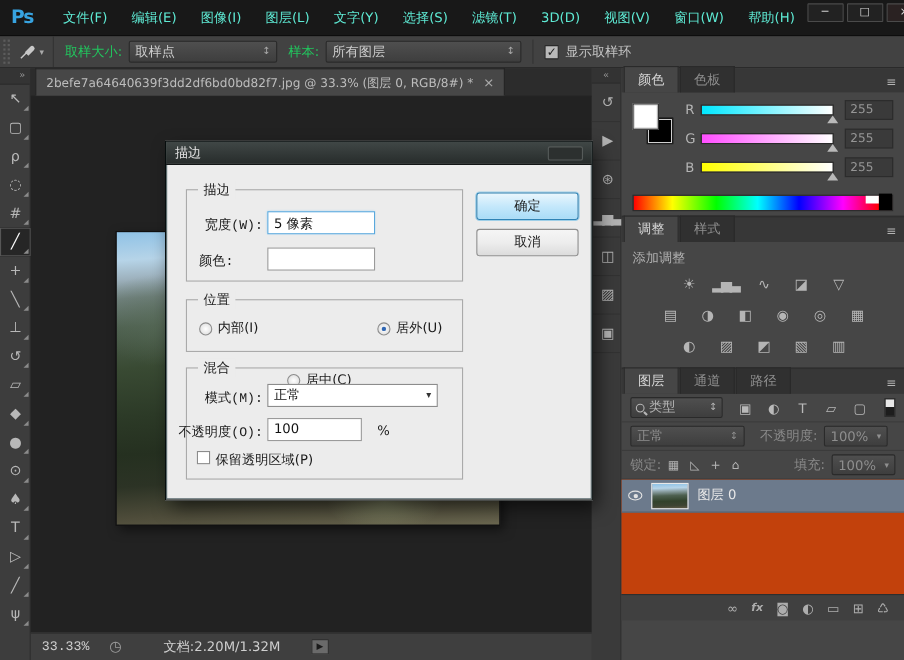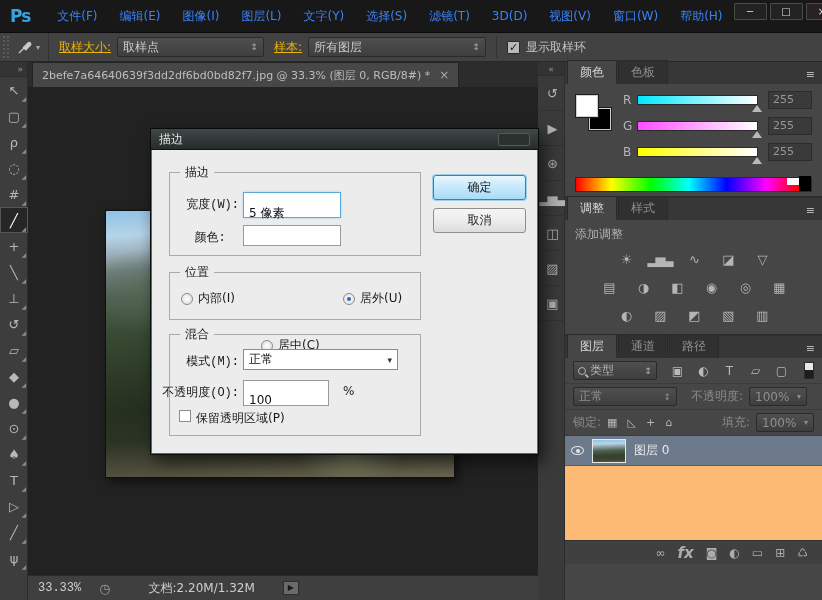--- a/index.html
+++ b/index.html
@@ -4,32 +4,32 @@
 <style>
   * { box-sizing: border-box; margin: 0; padding: 0; }
   html,body { width:822px; height:600px; overflow:hidden; }
   body { font-family:"DejaVu Sans","Liberation Sans",sans-serif; font-size:12px; color:#c8c8c8; background:#535353; position:relative; }
   #app { position:absolute; inset:0; width:822px; height:600px; background:#3d3d3d; }
 
   
   .titlebar { position:absolute; top:0; left:0; width:822px; height:33px; background:#181818; display:flex; align-items:center; border-bottom:1px solid #0c0c0c; }
   .ps-logo { color:#37a3e0; font-weight:bold; font-size:17px; padding:0 16px 0 10px; letter-spacing:-1px; }
   .menubar { display:flex; align-items:center; }
-  .menu-item { padding:0 11px; color:#3b82f6; font-size:12px; cursor:default; white-space:nowrap;text-align:center; }
+  .menu-item { padding:0 11px; color:#5eead4; font-size:12px; cursor:default; white-space:nowrap;text-align:center; }
   .win-controls { margin-left:auto; display:flex; align-self:flex-start; padding:3px 8px 0 0; gap:3px; }
   .win-btn { width:33px; height:17px; background:#222; border:1px solid #4a4a4a; color:#ddd; font-size:10px; text-align:center; line-height:15px; border-radius:1px; }
   .win-btn.close { background:#2a2222; }
 
   
   .optionsbar { position:absolute; top:33px; left:0; width:822px; height:29px; background:#424242; border-bottom:1px solid #282828; display:flex; align-items:center; }
   .grip { width:6px; height:22px; margin:0 6px 0 3px; border-left:2px dotted #5c5c5c; border-right:2px dotted #5c5c5c; }
   .tool-preview { display:flex; align-items:center; gap:3px; padding:0 8px 0 2px; border-right:1px solid #333; height:100%; }
   .dd { height:20px; background:linear-gradient(#4f4f4f,#3e3e3e); border:1px solid #2a2a2a; border-radius:2px; display:flex; align-items:center; padding:0 5px; gap:6px; color:#ccc; }
   .dd .arrows { color:#aaa; font-size:9px; }
-  .opt-label { color:#eab308; margin:0 6px 0 10px;text-decoration:underline; }
+  .opt-label { color:#22c55e; margin:0 6px 0 10px; }
   .sep { width:1px; height:22px; background:#333; margin:0 10px; }
   .checkbox-opt { width:13px; height:13px; background:#b9b9b9; border:1px solid #2a2a2a; color:#222; font-size:11px; line-height:12px; text-align:center; border-radius:1px; }
   .check-label { margin-left:6px; color:#c4c4c4; }
 
   
   .toolcol { position:absolute; top:62px; left:0; width:28px; height:538px; background:#3d3d3d; border-right:1px solid #2c2c2c; }
   .toolcol-top { height:15px; background:#343434; color:#9a9a9a; font-size:9px; text-align:right; padding-right:4px; line-height:15px; border-bottom:1px solid #2c2c2c; }
   .tool { width:28px; height:26px; display:flex; align-items:center; justify-content:center; color:#b8b8b8; font-size:13px; position:relative; }
   .tool.selected { background:#262626; box-shadow:inset 0 0 0 1px #565656; color:#fff; }
   .tool .sub { position:absolute; right:2px; bottom:1px; font-size:6px; color:#8a8a8a; }
@@ -100,41 +100,41 @@
   .lp-filter-dd { width:84px; height:19px; background:linear-gradient(#4f4f4f,#3e3e3e); border:1px solid #2a2a2a; border-radius:2px; display:flex; align-items:center; gap:4px; padding:0 4px; color:#b5b5b5; }
   .magnifier { width:8px; height:8px; border:1.5px solid #b5b5b5; border-radius:50%; position:relative; flex:none; }
   .magnifier::after { content:""; position:absolute; width:4px; height:1.5px; background:#b5b5b5; transform:rotate(45deg); left:6px; top:7px; }
   .lp-filter-ico { color:#b9b9b9; font-size:12px; width:17px; text-align:center; }
   .lp-toggle { margin-left:auto; width:10px; height:17px; background:linear-gradient(#e8e8e8 45%,#1d1d1d 45%); border:1px solid #2a2a2a; }
   .dim { color:#8a8a8a; }
   .lp-dd { height:19px; background:linear-gradient(#4f4f4f,#3e3e3e); border:1px solid #2a2a2a; border-radius:2px; display:flex; align-items:center; padding:0 5px; gap:6px; color:#8f8f8f; }
   .lp-dd .arrows { font-size:9px; }
   .lp-dd.small { width:58px; justify-content:space-between; }
   .lock-ico { color:#b5b5b5; font-size:11px; }
-  .layer-list { height:104px; background:#fdba74; overflow:hidden; }
+  .layer-list { height:104px; background:#c2410c; overflow:hidden; }
   .layer-row { height:30px; display:flex; align-items:center; gap:8px; border-bottom:1px solid #333; padding:0 6px; }
   .layer-row.selected { background:#6c7a8c; border-bottom:1px solid #55616f; }
   .eye { width:13px; height:9px; border:1px solid #e2e2e2; border-radius:50%; position:relative; flex:none; }
   .eye::after { content:""; position:absolute; left:3.5px; top:1.5px; width:4px; height:4px; background:#e2e2e2; border-radius:50%; }
   .layer-thumb { width:34px; height:24px; border:1px solid #e8e8e8; flex:none;
     background:linear-gradient(178deg,#8fc2e6 0%,#b6d4e8 18%,#8fa3a8 30%,#4e6050 48%,#32422c 70%,#3d4433 88%,#5e5a45 100%); }
   .layer-name { color:#e8e8e8; }
   .lp-bottom { height:24px; background:#404040; border-top:1px solid #2e2e2e; display:flex; align-items:center; justify-content:flex-end; gap:12px; padding-right:14px; }
   .lpb-ico { color:#adadad; font-size:12px; }
-  .lpb-ico.fx { font-style:italic; font-weight:bold; font-size:15px; }
+  .lpb-ico.fx { font-style:italic; font-weight:bold; font-size:10px; }
 
   
   .dialog { position:absolute; left:150px; top:128px; width:389px; height:327px; background:#ececec; border:1px solid #060d0d; box-shadow:0 0 0 1px #5a6a6d inset, 5px 7px 16px rgba(0,0,0,.6); z-index:10; }
   .dlg-title { height:21px; background:linear-gradient(#404746,#272c2b); color:#e4e4e4; display:flex; align-items:center; padding:0 8px; font-size:12px; border-bottom:1px solid #121515; }
   .dlg-close { margin-left:auto; width:32px; height:13px; background:#2c302f; border:1px solid #565b5a; border-radius:2px; }
   .dlg-body { position:relative; height:304px; color:#1a1a1a; }
   .fs { position:absolute; border:1px solid #aaa; }
   .fs-legend { position:absolute; top:-9px; left:10px; background:#ececec; padding:0 5px; color:#1a1a1a; }
   .fld-label { position:absolute; color:#1a1a1a; white-space:nowrap;font-family:Liberation Mono, monospace; }
-  .txt { position:absolute; background:#fff; border:1px solid #9a9a9a; height:21px; padding:12px 5px; color:#111; font-size:12px; }
+  .txt { position:absolute; background:#fff; border:1px solid #9a9a9a; height:21px; padding:2px 5px; color:#111; font-size:12px; }
   .txt.focus { border:1px solid #5aa8dc; box-shadow:0 0 2px #9cd1f2; }
   .swatch-white { position:absolute; background:#fff; border:1px solid #9a9a9a; height:21px; }
   .radio-item { position:absolute; display:flex; align-items:center; gap:5px; }
   .radio { width:12px; height:12px; border-radius:50%; border:1px solid #8c8c8c; background:radial-gradient(#ffffff,#d8d8d8); position:relative; flex:none; }
   .radio.checked::after { content:""; position:absolute; left:3px; top:3px; width:4px; height:4px; border-radius:50%; background:#2f66b3; }
   .combo { position:absolute; background:#fff; border:1px solid #8c8c8c; height:21px; display:flex; align-items:center; padding:0 5px; color:#111; }
   .combo .c-arrow { margin-left:auto; font-size:9px; color:#333; }
   .chk { width:12px; height:12px; background:#fff; border:1px solid #8c8c8c; flex:none; }
   .chk-item { position:absolute; display:flex; gap:5px; }
   .btn { position:absolute; width:93px; height:25px; text-align:center; line-height:23px; color:#1a1a1a; border-radius:3px; font-size:12px; }
@@ -172,21 +172,21 @@
 
   <div class="optionsbar">
     <span class="grip"></span>
     <span class="tool-preview">
       <svg width="16" height="16" viewBox="0 0 16 16">
           <path d="M2 14 L7 9 M7 7.5 l1.5 1.5 M6.5 8.5 l4.5-4.5 a1.6 1.6 0 0 1 2.3 2.3 l-4.5 4.5 z" stroke="#c8c8c8" stroke-width="1.4" fill="#c8c8c8"></path>
         </svg>
       <span style="font-size:8px;color:#aaa">▾</span>
     </span>
     <span class="opt-label">取样大小:</span>
-    <span class="dd" style="width:147px">
+    <span class="dd" style="width:135px">
       <span>取样点</span>
       <span class="arrows" style="margin-left:auto">↕</span>
     </span>
     <span class="opt-label">样本:</span>
     <span class="dd" style="width:178px">
       <span>所有图层</span>
       <span class="arrows" style="margin-left:auto">↕</span>
     </span>
     <span class="sep"></span>
     <span class="checkbox-opt">✓</span>
@@ -517,21 +517,21 @@
       <span>描边</span>
       <span class="dlg-close"></span>
     </div>
     <div class="dlg-body">
 
       <div class="fs" style="left:18px; top:22px; width:252px; height:84px;">
         <span class="fs-legend">描边</span>
       </div>
       <span class="fld-label" style="left:30px; top:46px; width:58px; text-align:right;">宽度(W):</span>
       <span class="txt focus" style="left:92px; top:42px; width:98px;">5 像素</span>
-      <span class="fld-label" style="left:30px; top:79px; width:58px; text-align:center;">颜色:</span>
+      <span class="fld-label" style="left:30px; top:79px; width:58px; text-align:left;">颜色:</span>
       <span class="swatch-white" style="left:92px; top:75px; width:98px;"></span>
 
       <div class="fs" style="left:18px; top:122px; width:252px; height:48px;">
         <span class="fs-legend">位置</span>
       </div>
       <div>
 
           <span class="radio-item" style="left: 30px; top: 140px;">
             <span class="radio"></span>
             <span>内部(I)</span>

